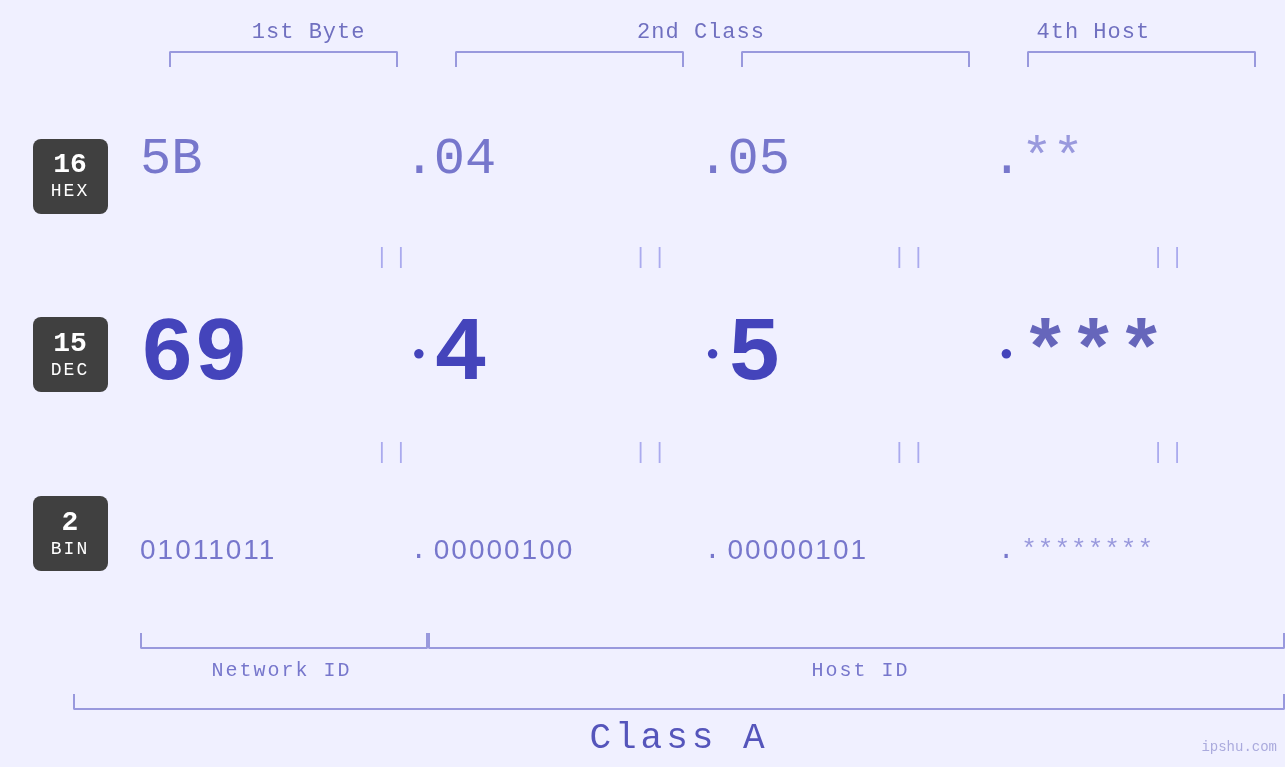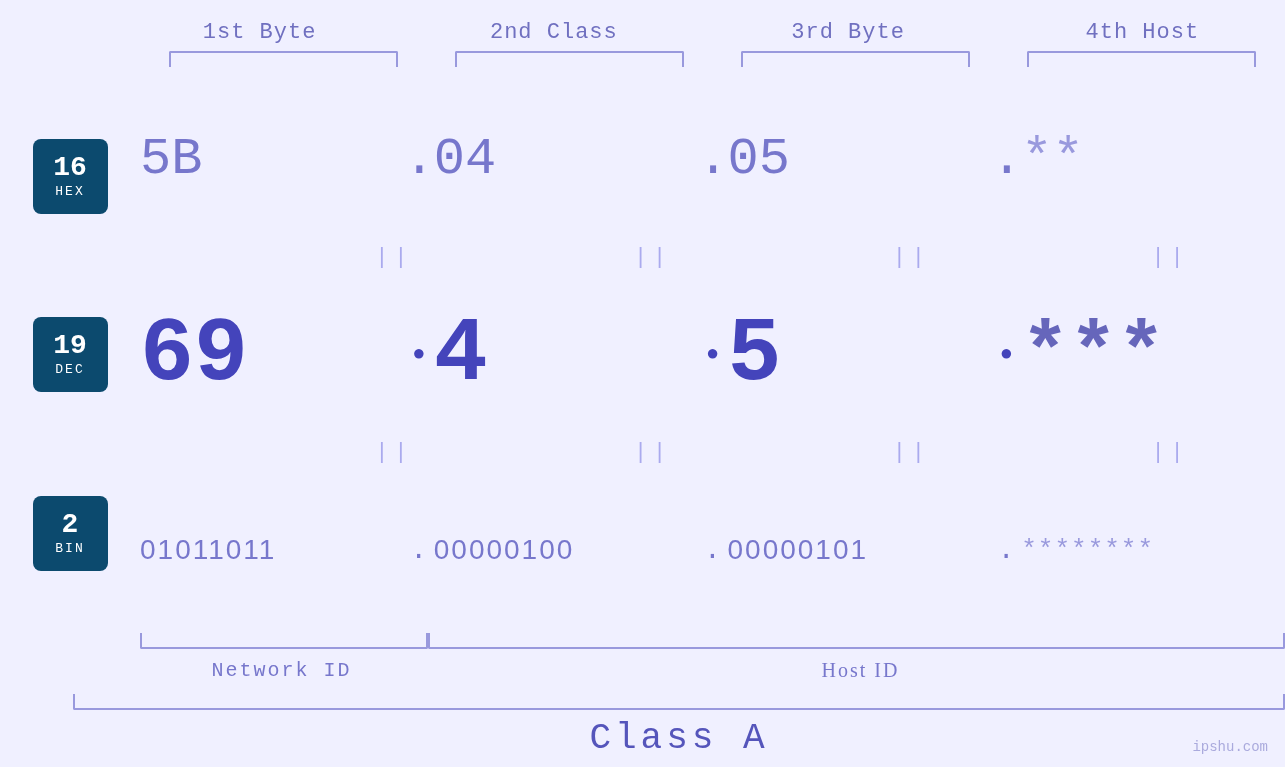--- a/index.html
+++ b/index.html
@@ -77,37 +77,37 @@
       display: flex;
       flex-direction: column;
       align-items: center;
       justify-content: space-around;
       padding: 10px 0;
     }
 
     .badge {
       width: 75px;
       height: 75px;
-      background: #0c4a6e;
+      background: #404040;
       border-radius: 8px;
       display: flex;
       flex-direction: column;
       align-items: center;
       justify-content: center;
       color: white;
     }
 
     .badge-number {
       font-size: 28px;
       font-weight: bold;
       line-height: 1;
     }
 
     .badge-label {
-      font-size: 13px;
+      font-size: 18px;
       font-weight: normal;
       letter-spacing: 2px;
       margin-top: 2px;
     }
 
     .data-columns {
       flex: 1;
       display: flex;
       flex-direction: column;
     }
@@ -231,21 +231,21 @@
       font-size: 20px;
       font-family: 'Courier New', Courier, monospace;
       letter-spacing: 2px;
     }
 
     .host-id-label {
       flex: 3;
       text-align: center;
       color: #7777cc;
       font-size: 20px;
-      font-family: Liberation Serif, serif;
+      font-family: Liberation Mono, monospace;
       letter-spacing: 2px;
     }
 
     
     .class-row {
       width: 100%;
       padding-left: 73px;
       margin-top: 12px;
       margin-bottom: 8px;
     }
@@ -263,21 +263,21 @@
       color: #5555bb;
       font-size: 36px;
       font-family: 'Courier New', Courier, monospace;
       letter-spacing: 4px;
       margin-top: 8px;
     }
 
     .watermark {
       position: absolute;
       bottom: 12px;
-      right: 17px;
+      right: 8px;
       color: #aaaadd;
       font-size: 14px;
       font-family: 'Courier New', Courier, monospace;
     }
 
     .stars-4th {
       color: #9999dd;
       font-size: 52px;
       font-family: 'Courier New', Courier, monospace;
     }
@@ -297,21 +297,20 @@
     }
   </style>
 </head>
 <body>
 
 <div class="main-container">
 
   <div class="byte-headers">
     <div class="byte-header">1st Byte</div>
     <div class="byte-header">2nd Class</div>
-    <div class="byte-header">3rd Byte</div>
     <div class="byte-header">4th Host</div>
   </div>
 
   <div class="brackets-row">
     <div class="bracket-cell">
       <div class="bracket"></div>
     </div>
     <div class="bracket-cell">
       <div class="bracket"></div>
     </div>
@@ -324,21 +323,21 @@
   </div>
 
   <div class="content-area">
 
     <div class="badge-column">
       <div class="badge">
         <span class="badge-number">16</span>
         <span class="badge-label">HEX</span>
       </div>
       <div class="badge">
-        <span class="badge-number">19</span>
+        <span class="badge-number">15</span>
         <span class="badge-label">DEC</span>
       </div>
       <div class="badge">
         <span class="badge-number">2</span>
         <span class="badge-label">BIN</span>
       </div>
     </div>
 
     <div class="data-columns">
 

